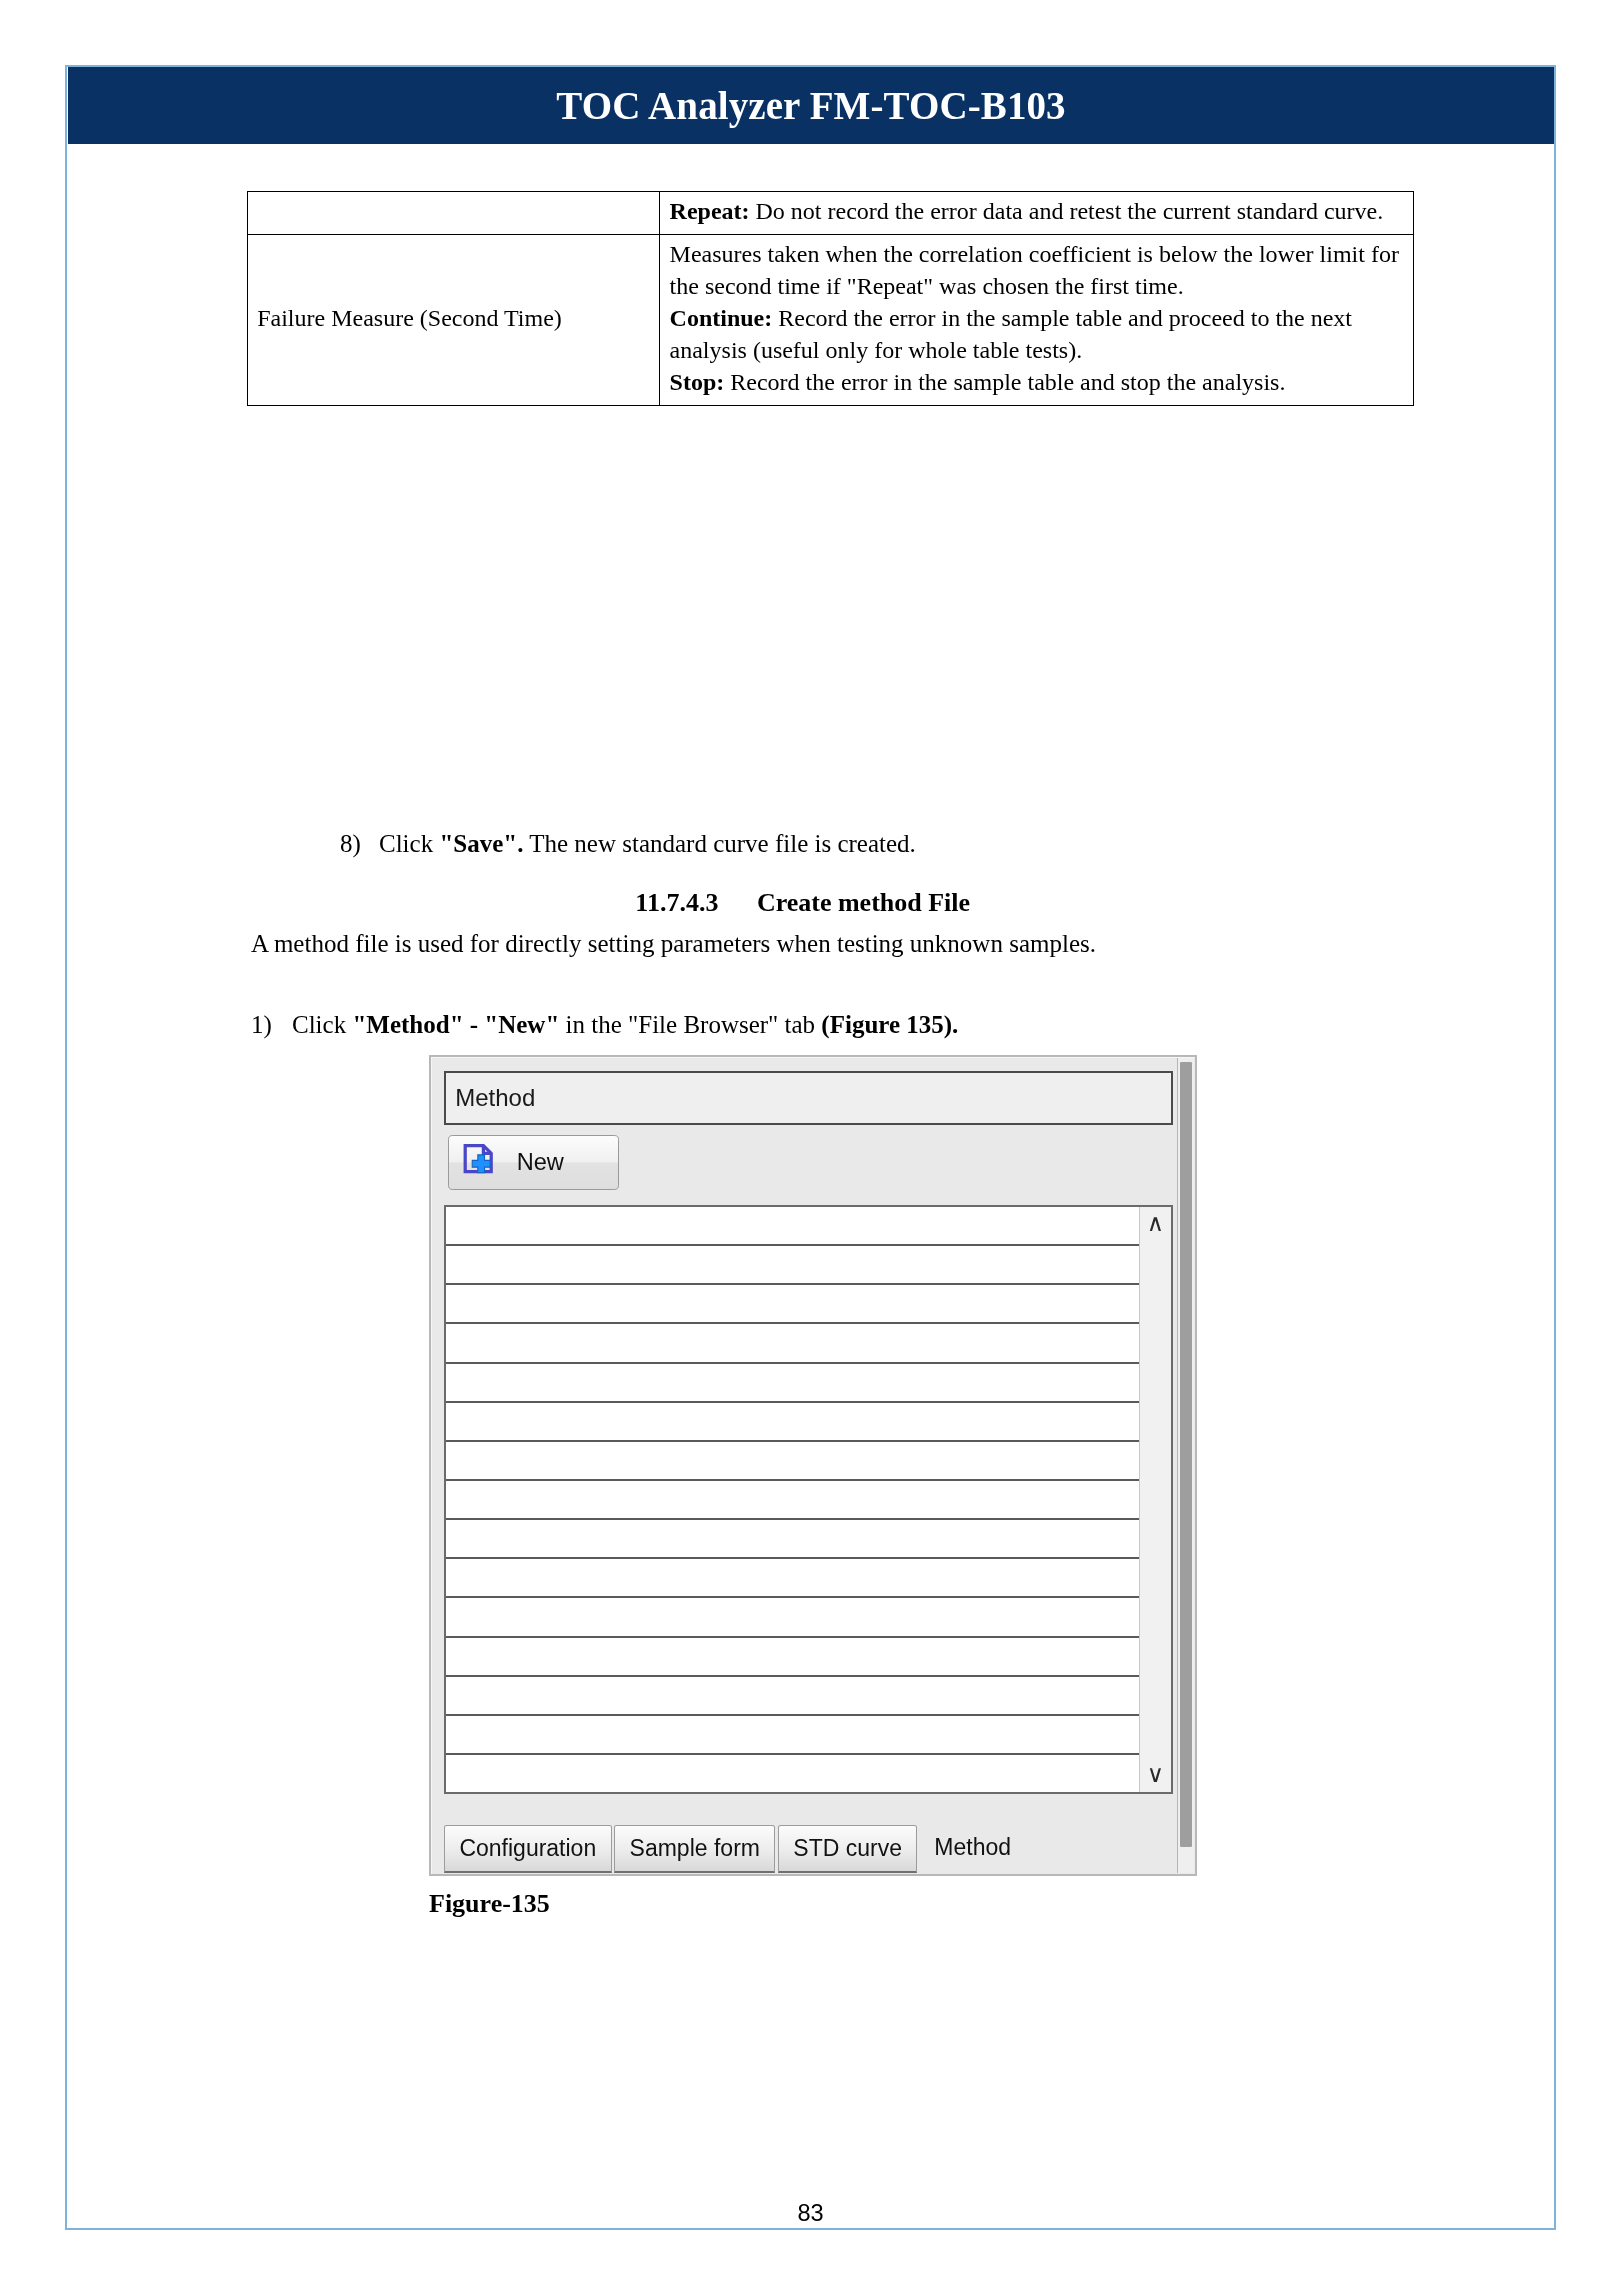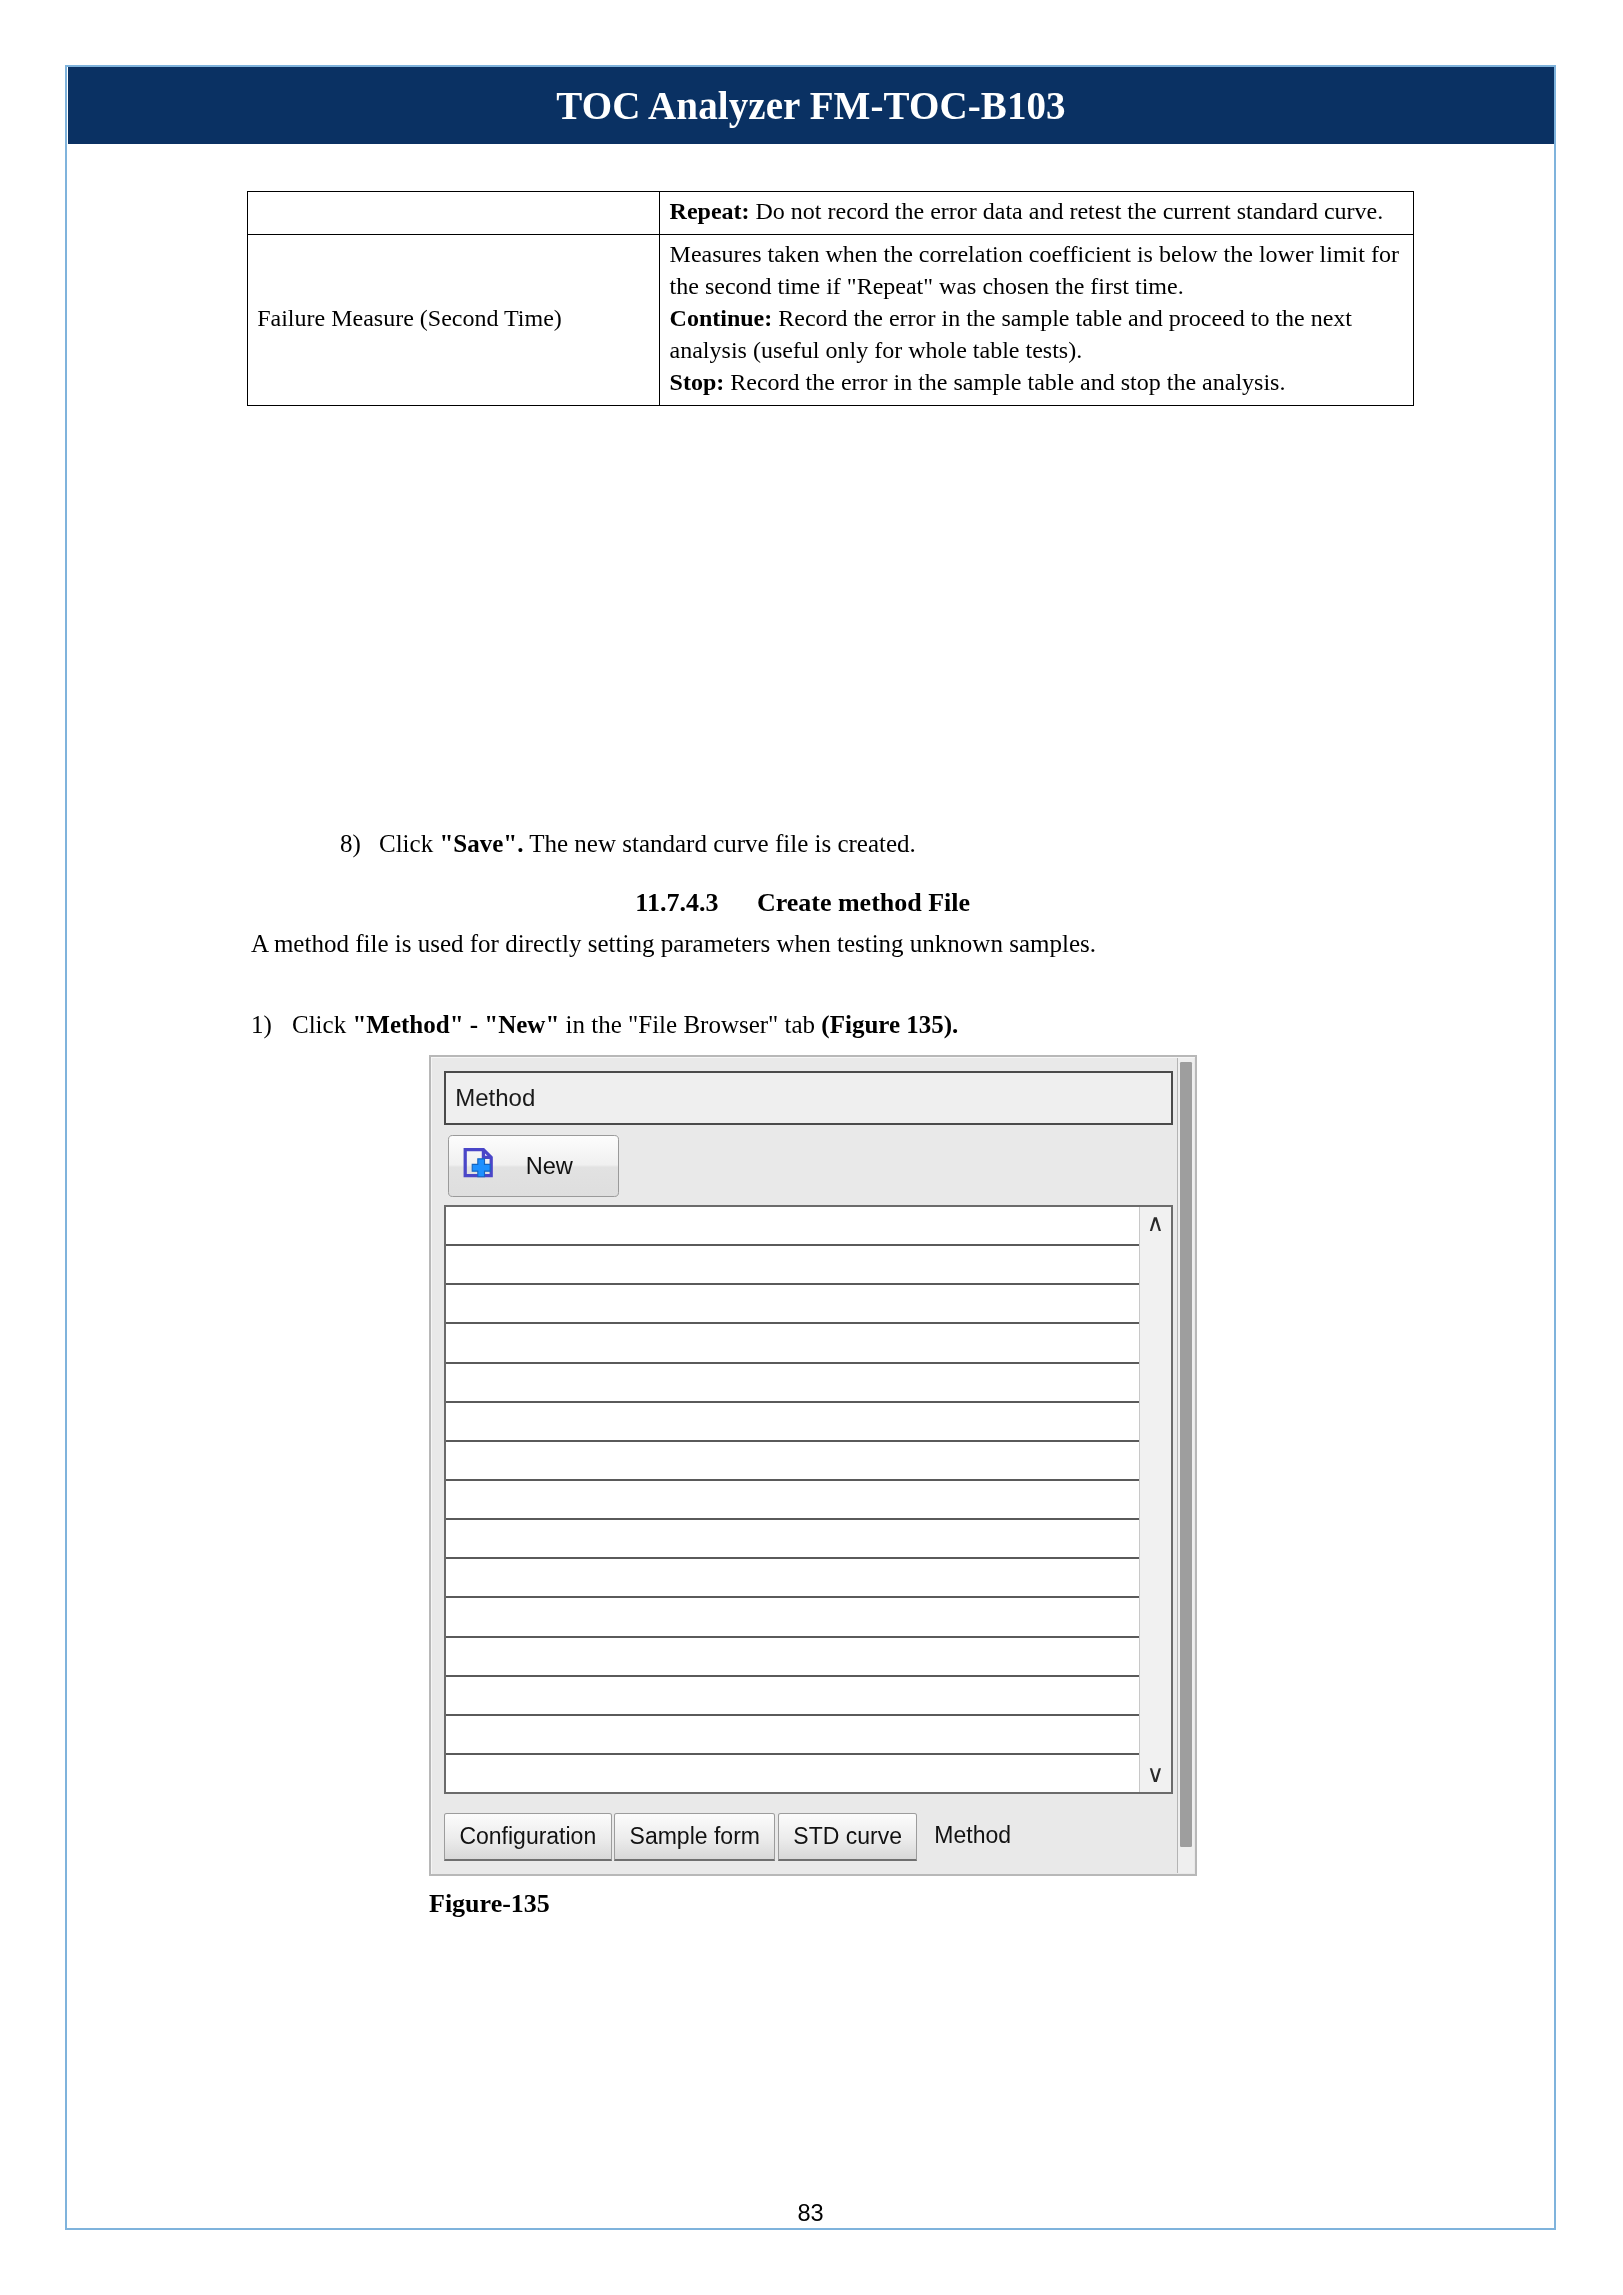--- a/index.html
+++ b/index.html
@@ -170,28 +170,28 @@
     left: 13px;
     top: 77px;
     right: 22px;
     height: 59px;
   }
   #new-button {
     position: absolute;
     left: 3.9px;
     top: 1.3px;
     width: 171px;
-    height: 62px;
+    height: 55px;
     background: linear-gradient(#fdfdfd 0%, #f0f0f0 48%, #e2e2e2 52%, #dedede 100%);
     border: 1.3px solid #9a9a9a;
     border-radius: 4.6px;
     box-sizing: border-box;
     display: flex;
     align-items: center;
-    gap: 28px;
+    gap: 19px;
     padding-left: 11.8px;
     cursor: pointer;
   }
   #new-button .btn-label {
     font-size: 23.6px;
     color: #111;
     font-family: "Liberation Sans", sans-serif;
   }
   #new-file-icon { width: 37px; height: 39px; display: block; }
 
@@ -240,21 +240,21 @@
     line-height: 1;
     color: #2a2a2a;
     padding: 5.2px 0;
     font-family: "Liberation Sans", sans-serif;
   }
 
   
   #tab-strip {
     position: absolute;
     left: 13px;
-    bottom: 13px;
+    bottom: 1px;
     right: 22px;
     height: 63px;
     display: flex;
     align-items: flex-end;
   }
   #tab-strip .tab {
     height: 48px;
     margin-right: 2.6px;
     padding: 0 14.4px;
     display: flex;

